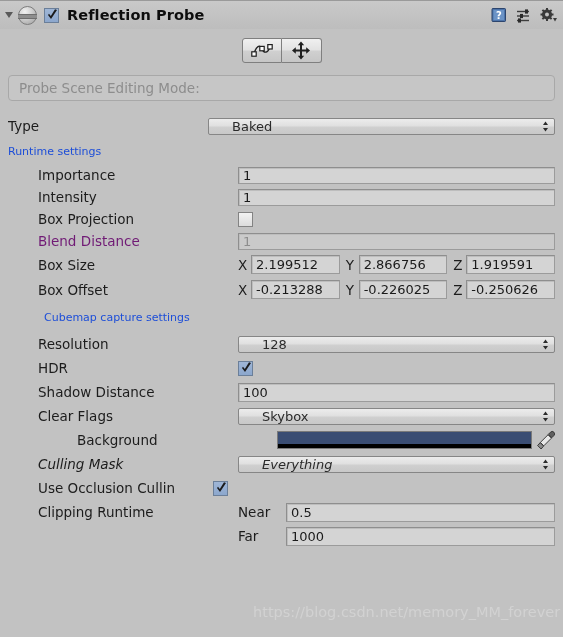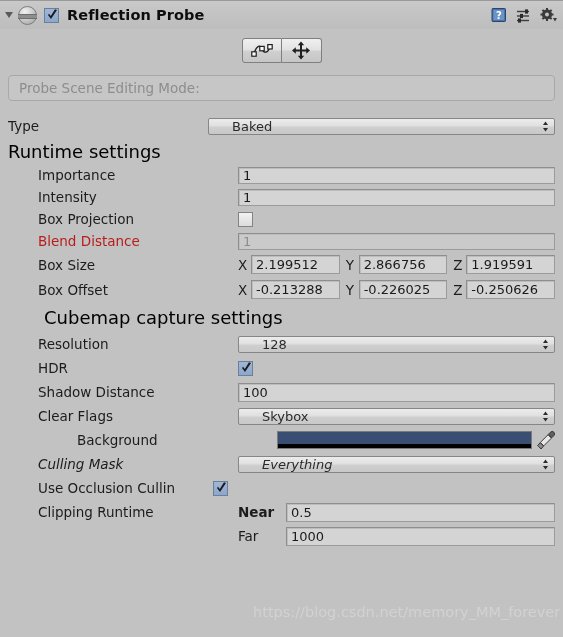--- a/index.html
+++ b/index.html
@@ -126,25 +126,25 @@
     padding: 0 8px;
     box-sizing: border-box;
   }
   .label {
     font-size: 13.5px;
     color: #1c1c1c;
     white-space: nowrap;
     overflow: hidden;
   }
   .label.indent { padding-left: 30px; }
-  .label.dim { color: #b91c1c; }
+  .label.dim { color: #701a75; }
   .label.w200 { width: 200px; flex: 0 0 200px; }
   .section-title {
-    font-size: 18px;
-    color: #000000;
+    font-size: 11px;
+    color: #1d4ed8;
     padding-left: 8px;
   }
 
   
   .textfield {
     height: 17px;
     background: #d4d4d4;
     border: 1px solid #9b9b9b;
     border-top-color: #8e8e8e;
     border-left-color: #8e8e8e;
@@ -468,21 +468,21 @@
     <div class="label indent" style="width:175px; flex:0 0 175px;">Use Occlusion Cullin</div>
     <div class="checkbox on">
       <svg class="checkmark" viewBox="0 0 11 13">
         <path d="M1 6 L4 10 L10 1 L8 0.3 L3.8 7 L2 4.8 Z" fill="#1b1b1b"></path>
       </svg>
     </div>
   </div>
 
   <div class="row" style="height:24px;">
     <div class="label indent" style="width:200px; flex:0 0 200px;">Clipping Runtime</div>
-    <div class="label" style="width:48px; flex:0 0 48px;font-weight:bold;">Near</div>
+    <div class="label" style="width:48px; flex:0 0 48px;">Near</div>
     <div class="textfield big" style="flex:1;">
       <span>0.5</span>
     </div>
   </div>
 
   <div class="row" style="height:24px;">
     <div class="label indent" style="width:200px; flex:0 0 200px;"></div>
     <div class="label" style="width:48px; flex:0 0 48px;">Far</div>
     <div class="textfield big" style="flex:1;">
       <span>1000</span>

